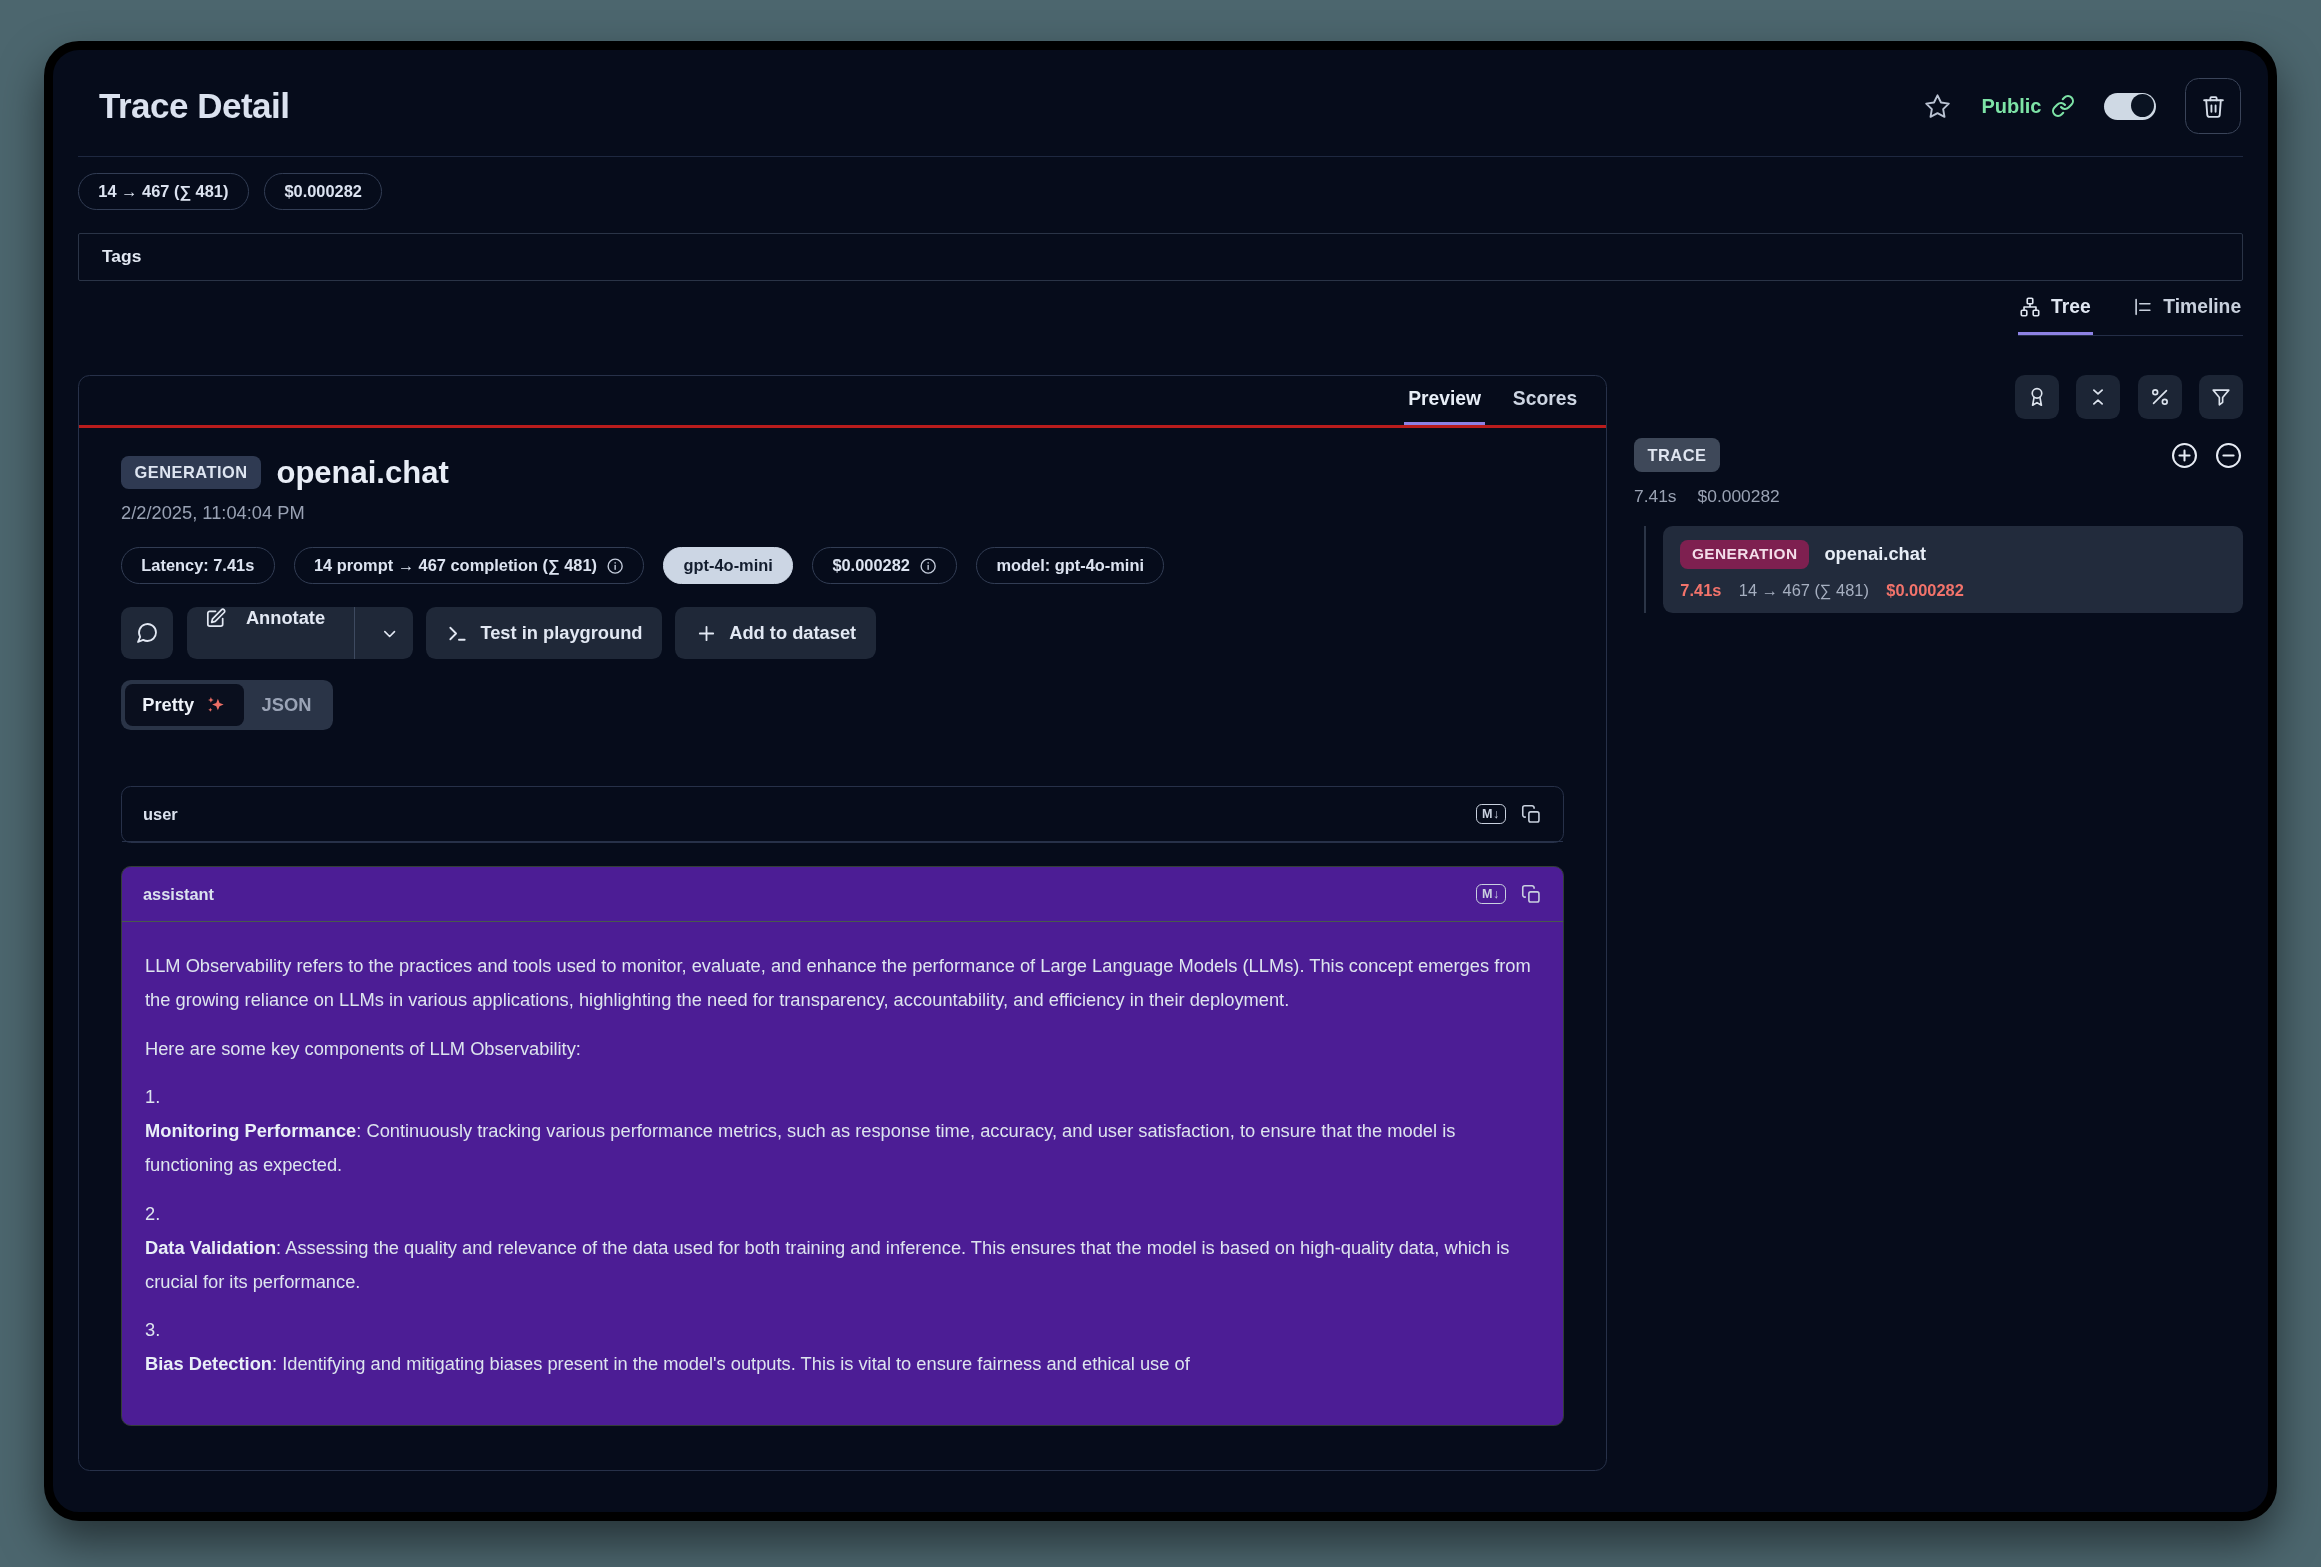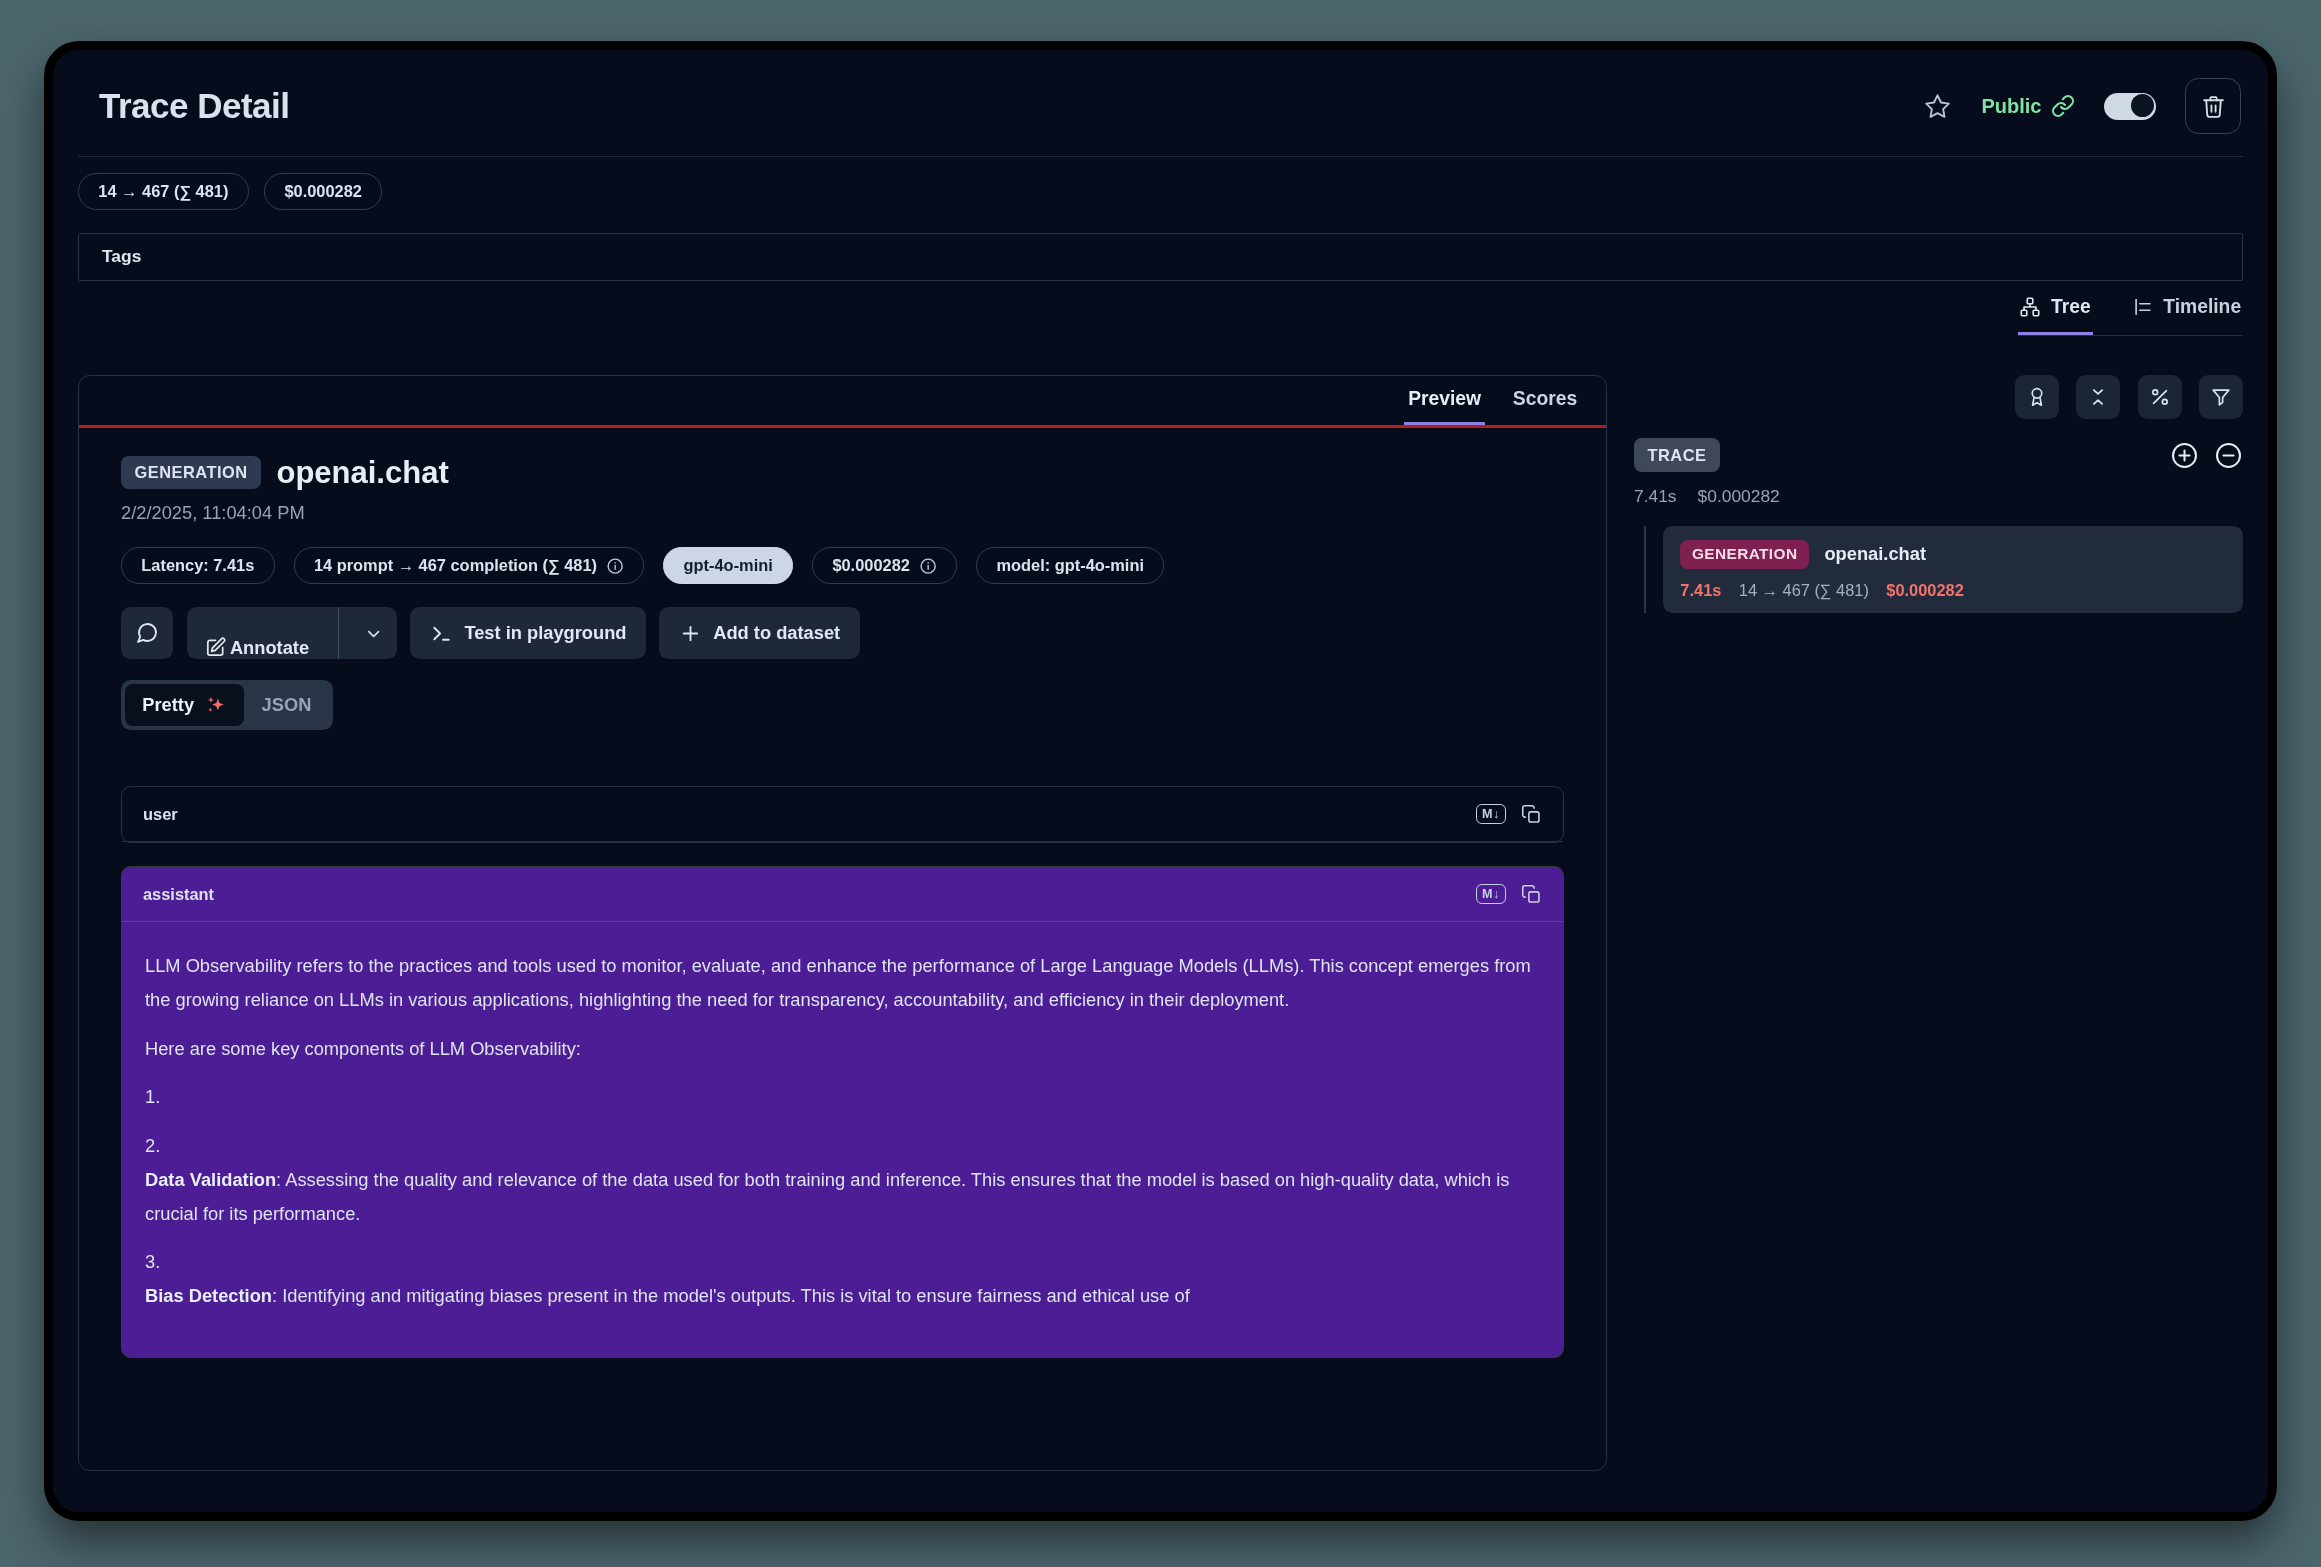--- a/index.html
+++ b/index.html
@@ -65,21 +65,21 @@
   .gen-header { display:flex; align-items:center; gap:15.4px; }
   .type-badge { background:#2f3a52; color:#dee5f1; font-size:16.4px; font-weight:700; letter-spacing:0.5px; padding:6.8px 13.5px; border-radius:7.7px; }
   .obs-name { font-size:31px; font-weight:700; color:#e8edf6; }
   .timestamp { margin-top:11.6px; font-size:18.3px; color:#98a1b3; }
   .meta-badges { margin-top:23px; display:flex; gap:19px; flex-wrap:wrap; }
 
   .actions-row { margin-top:23px; display:flex; gap:13.5px; }
   .btn { background:#1f2838; border:none; border-radius:9.7px; height:52px; display:inline-flex; align-items:center; gap:11.6px; padding:0 19.3px; font-size:18.3px; font-weight:600; color:#e2e8f3; font-family:"Liberation Sans",sans-serif; cursor:pointer; }
   .btn.icon-only { width:52px; justify-content:center; padding:0; }
   .split { padding:0; }
-  .split .main-part { display:inline-flex; align-items:flex-end; gap:3px; padding:0 17.4px; height:100%; }
+  .split .main-part { display:inline-flex; align-items:flex-start; gap:19px; padding:0 17.4px; height:100%; }
   .split .sep { width:1px; height:100%; background:#3e4a60; }
   .split .chev-part { display:flex; align-items:center; justify-content:center; padding:0 13.5px; height:100%; }
 
   .seg-toggle { margin-top:21px; display:inline-flex; align-items:center; background:#2a3447; border-radius:9.7px; padding:3.9px; }
   .seg { display:inline-flex; align-items:center; gap:9.7px; height:42px; padding:0 17.4px; font-size:18.3px; font-weight:600; color:#9aa3b6; border-radius:7.7px; cursor:pointer; }
   .seg.active { background:#0a0f1e; color:#eef2f9; }
   .sparkle { color:#ee6f66; }
 
   
   .messages { margin-top:56px; }
@@ -324,20 +324,21 @@
                 </span>
               </span>
             </div>
             <div class="msg-divider"></div>
             <div class="msg-body">
               <p class="md-p">LLM Observability refers to the practices and tools used to monitor, evaluate, and enhance the performance of Large Language Models (LLMs). This concept emerges from the growing reliance on LLMs in various applications, highlighting the need for transparency, accountability, and efficiency in their deployment.</p>
               <p class="md-p">Here are some key components of LLM Observability:</p>
 
               <div class="md-li">
                 <div class="md-num">1.</div>
+                <p class="md-p"><strong>Monitoring Performance</strong><span>: Continuously tracking various performance metrics, such as response time, accuracy, and user satisfaction, to ensure that the model is functioning as expected.</span></p>
               </div>
               <div class="md-li">
                 <div class="md-num">2.</div>
                 <p class="md-p"><strong>Data Validation</strong><span>: Assessing the quality and relevance of the data used for both training and inference. This ensures that the model is based on high-quality data, which is crucial for its performance.</span></p>
               </div>
               <div class="md-li">
                 <div class="md-num">3.</div>
                 <p class="md-p"><strong>Bias Detection</strong><span>: Identifying and mitigating biases present in the model's outputs. This is vital to ensure fairness and ethical use of</span></p>
               </div>
             </div>

